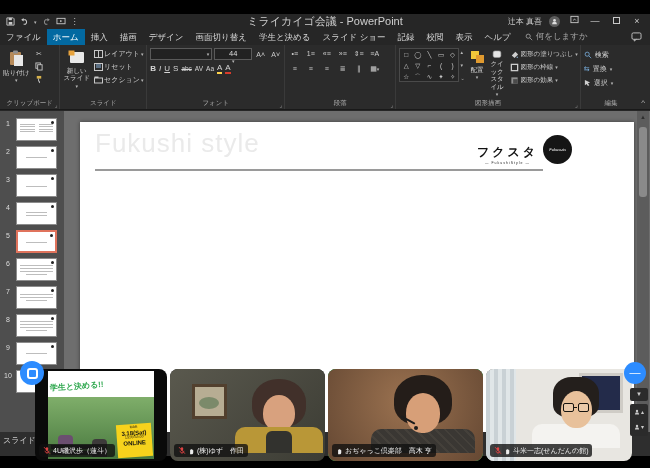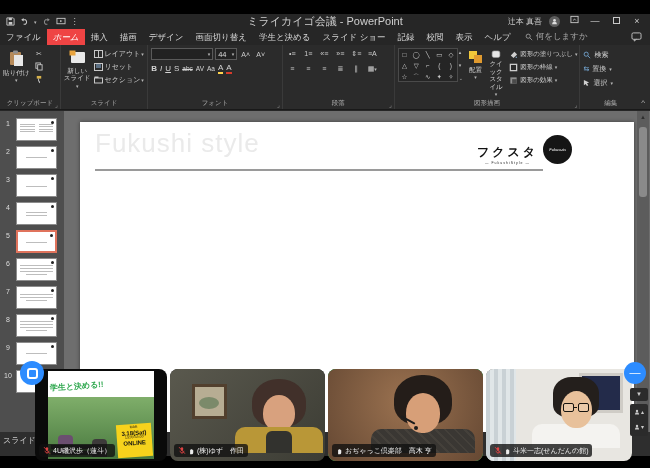--- a/index.html
+++ b/index.html
@@ -18,21 +18,21 @@
   .tb-title { position:absolute; left:0; right:0; text-align:center; font-size:11px; color:#cfcfcf; pointer-events:none; }
   .tb-right { margin-left:auto; display:flex; align-items:center; gap:7px; padding-right:6px; z-index:2; }
   .avatar { width:11px; height:11px; border-radius:50%; background:#5d5d5d; display:inline-flex; align-items:center; justify-content:center; }
   .winbtn { width:14px; text-align:center; color:#c9c9c9; font-size:9px; line-height:15px; }
   .restore-box { display:inline-block; width:7px; height:7px; border:1px solid #c9c9c9; }
 
   
   .tabrow { position:absolute; left:0; top:15px; width:100%; height:16px; background:#262626;
     display:flex; align-items:center; font-size:8.5px; color:#d8d8d8; }
   .tab { padding:0 6px; height:16px; line-height:16px; white-space:nowrap; }
-  .tab.sel { background:#ef4444; color:#fff;font-style:italic; }
+  .tab.sel { background:#0369a1; color:#fff; }
   .tellme { display:flex; align-items:center; gap:3px; color:#a8a8a8; margin-left:8px; }
   .tabrow-right { margin-left:auto; padding-right:8px; display:flex; align-items:center; }
 
   
   .ribbon { position:absolute; left:0; top:31px; width:100%; height:65px; background:#2b2b2b;
     display:flex; border-bottom:1px solid #191919; }
   .grp { position:relative; height:100%; border-right:1px solid #3a3a3a; padding:3px 2px 11px 3px; }
   .grp-label { position:absolute; bottom:1px; left:0; width:100%; text-align:center;
     font-size:6.5px; color:#aaa; white-space:nowrap; }
   .dlg { position:absolute; right:2px; bottom:1px; font-size:6px; color:#8f8f8f; }
@@ -307,21 +307,21 @@
         </span>
         <span class="grp-label">スライド</span>
       </div>
 
       <div class="grp" style="width:142px;">
         <div style="display:flex; gap:2px; align-items:center;">
           <span class="fbox" style="width:62px;">
               <span></span>
               <span class="caret">▾</span>
             </span>
-          <span class="fbox" style="width:22px;">
+          <span class="fbox" style="width:38px;flex-direction:column;">
               <span>44</span>
               <span class="caret">▾</span>
             </span>
           <span class="mbox">A˄</span>
           <span class="mbox">A˅</span>
         </div>
         <div class="fontbar">
           <span style="font-weight:bold;">B</span>
           <span style="font-style:italic;">I</span>
           <span style="text-decoration:underline;">U</span>

